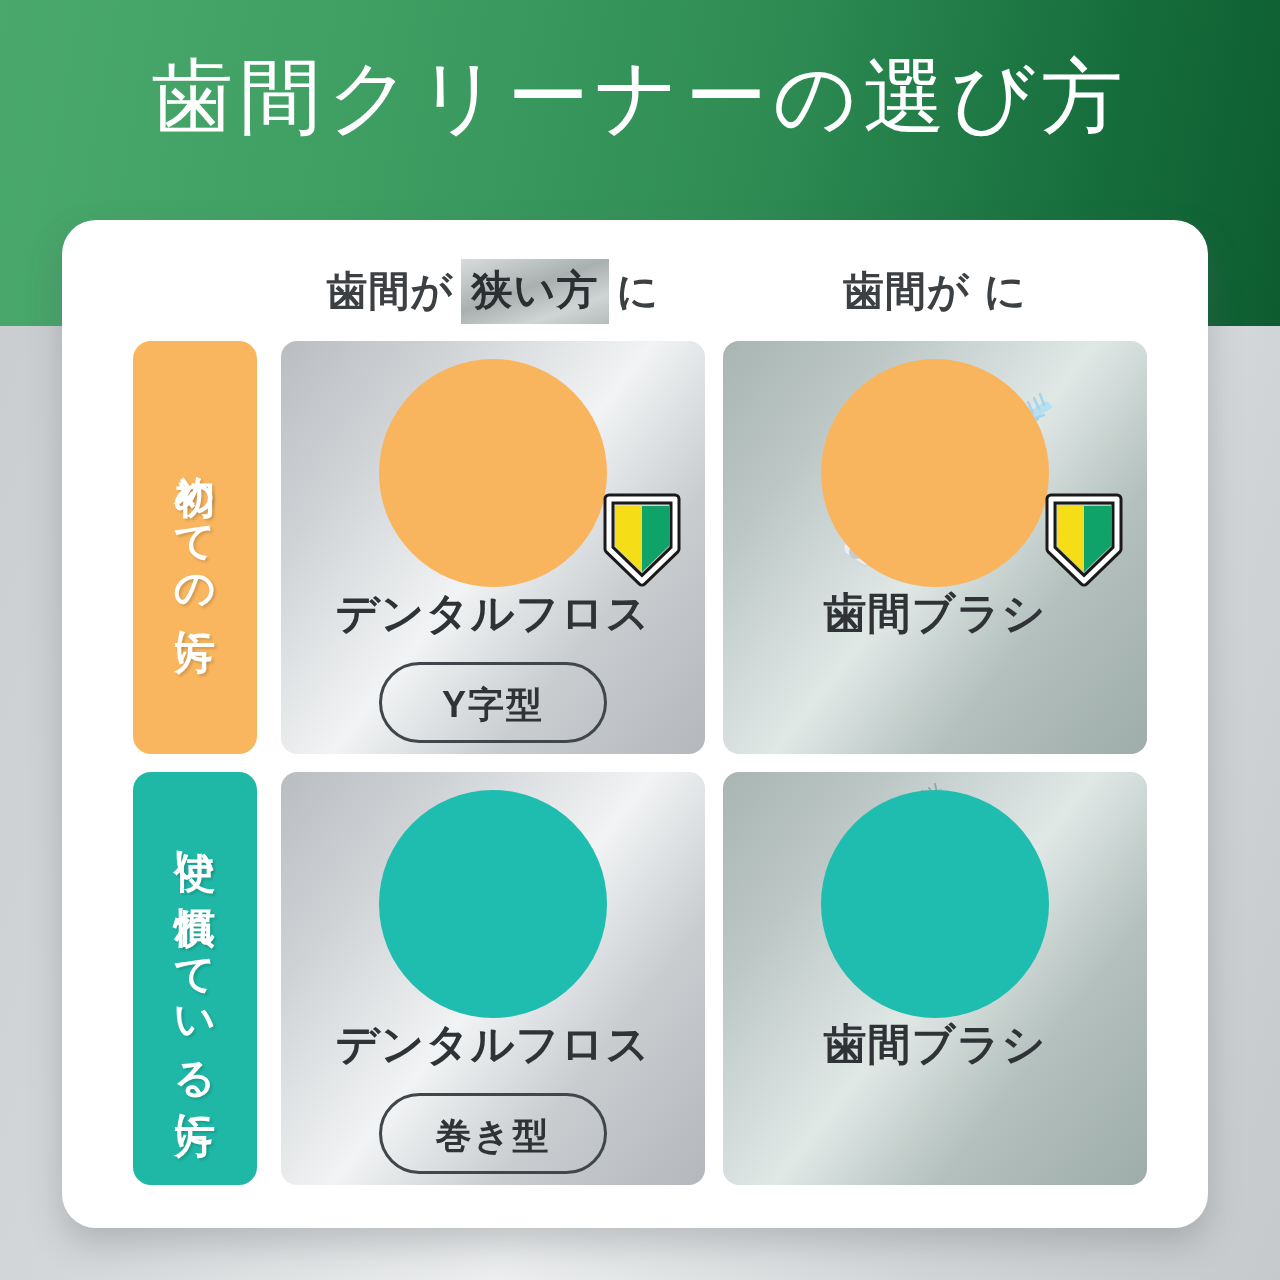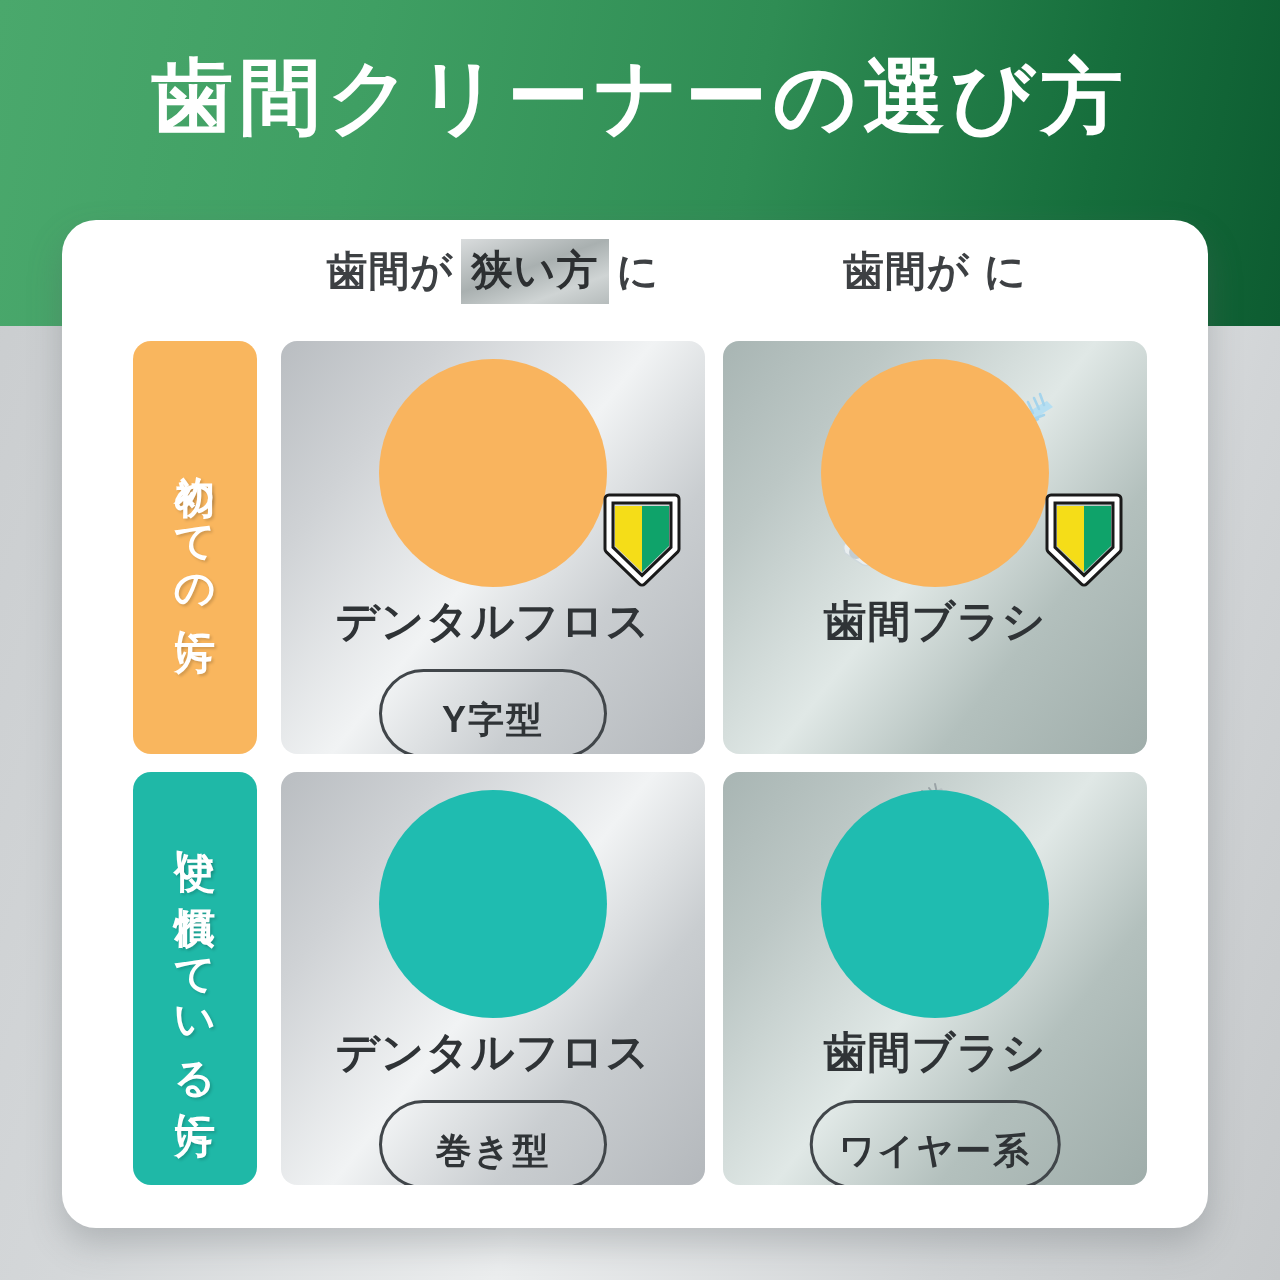--- a/index.html
+++ b/index.html
@@ -22,40 +22,40 @@
     width: 1280px; height: 326px;
     background: linear-gradient(100deg, #4aa86c 0%, #3f9f63 28%, #2f8d54 58%, #166e3c 84%, #0d5c31 100%);
   }
   #page-title {
     position: absolute;
     left: 0; top: 56px;
     width: 1280px;
     text-align: center;
     color: #ffffff;
     font-size: 82px;
-    font-weight: 700;
+    font-weight: 400;
     letter-spacing: 6px;
     line-height: 1;
     white-space: nowrap;
   }
 
   
   #card {
     position: absolute;
     left: 62px; top: 220px;
     width: 1146px; height: 1008px;
     background: #ffffff;
     border-radius: 34px;
     box-shadow: 0 16px 34px rgba(90,96,100,0.30);
   }
 
   
   .col-head {
     position: absolute;
-    top: 240px;
+    top: 260px;
     height: 62px;
     display: flex;
     align-items: center;
     justify-content: center;
     white-space: nowrap;
     font-size: 41px;
     font-weight: 700;
     color: #3d4043;
     letter-spacing: 1px;
   }
@@ -124,35 +124,35 @@
     left: 50%; top: 10px;
     transform: translateX(-50%);
     width: 228px; height: 228px;
     border-radius: 50%;
   }
   .circle-orange { background: #f9b45e; }
   .circle-teal   { background: #1fbcb0; }
 
   .cell-title {
     position: absolute;
-    left: 0; top: 252px;
+    left: 0; top: 244px;
     width: 424px;
     text-align: center;
     font-size: 43px;
     font-weight: 700;
     color: #2f3336;
     letter-spacing: 1px;
     white-space: nowrap;
   }
   .cell-badge {
     position: absolute;
-    left: 50%; top: 328px;
+    left: 50%; top: 321px;
     transform: translateX(-50%);
     min-width: 228px;
-    padding: 24px 26px 10px 26px;
+    padding: 16px 26px 10px 26px;
     border: 3px solid #41464a;
     border-radius: 999px;
     text-align: center;
     font-size: 36px;
     font-weight: 700;
     color: #2f3336;
     letter-spacing: 2px;
     white-space: nowrap;
     box-sizing: border-box;
   }
@@ -348,16 +348,15 @@
         <path d="M166 196 L190 204 L186 216 Q176 220 168 212 Z" fill="#d62639"></path>
 
         <g stroke="#c8233a" stroke-width="1.8" opacity="0.55">
           <line x1="200" y1="112" x2="214" y2="117"></line>
           <line x1="197" y1="121" x2="211" y2="126"></line>
           <line x1="194" y1="130" x2="208" y2="135"></line>
         </g>
       </svg>
     </div>
     <div class="cell-title">歯間ブラシ</div>
-    <div class="cell-badge">ワイヤー系</div>
   </div>
 
 </div>
 
 </body></html>

